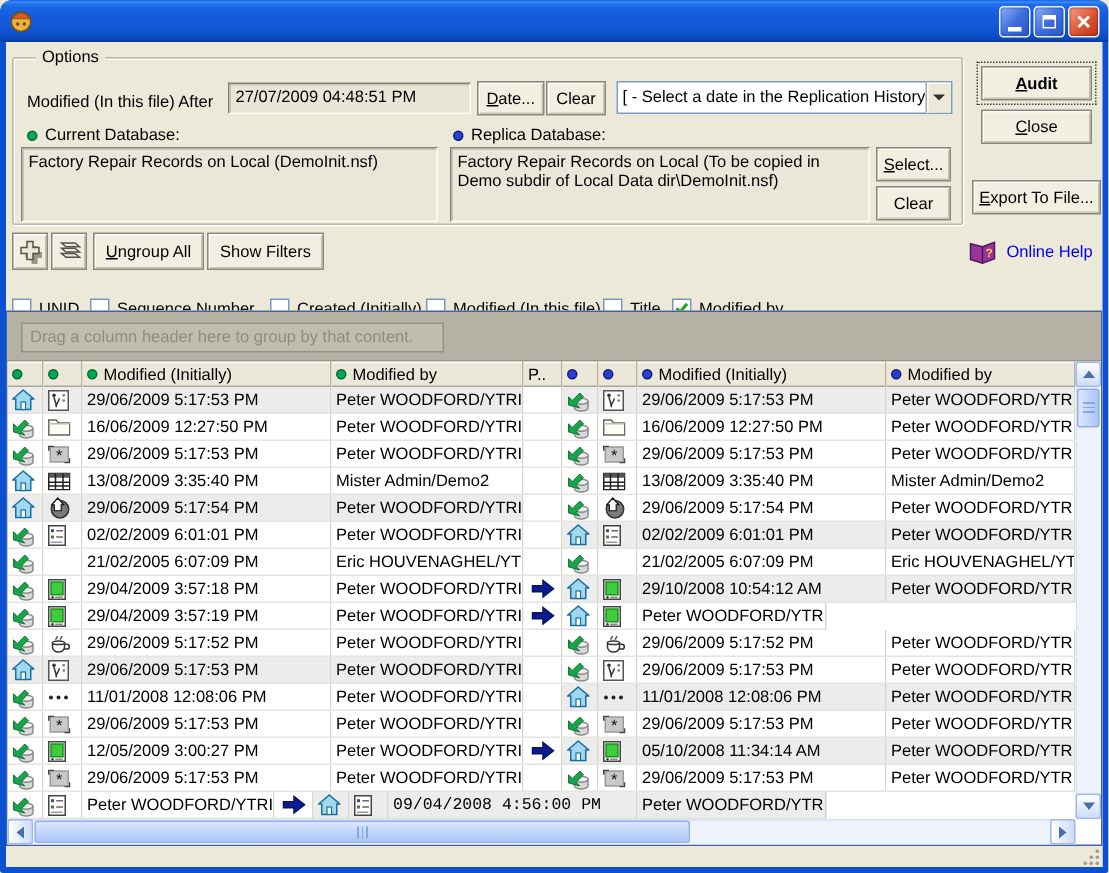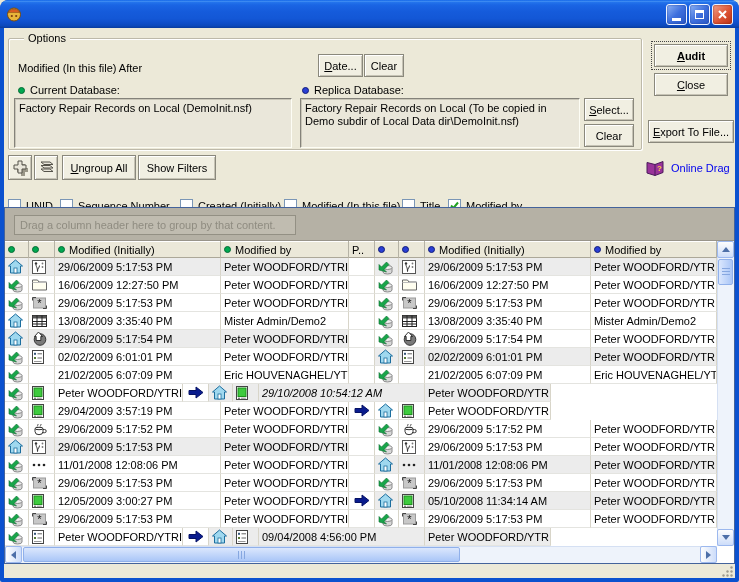--- a/index.html
+++ b/index.html
@@ -96,22 +96,29 @@
         </span>
     </span>
   </div>
 
   <div class="body">
 
     <div class="groupbox"></div>
     <span class="gblabel lbl">Options</span>
 
     <span class="lbl" style="left:14px; top:34px;">Modified (In this file) After</span>
+    <div class="field" style="left:148px; top:27px; width:162px; height:21px;">27/07/2009 04:48:51 PM</div>
     <div class="cbtn" style="left:314px; top:26px; width:45px; height:23px;"><u>D</u>ate...</div>
     <div class="cbtn" style="left:360px; top:26px; width:40px; height:23px;">Clear</div>
+    <div class="combo" style="left:407px; top:26px; width:224px; height:22px;">
+      <span class="ctext">[ - Select a date in the Replication History</span>
+      <span class="carrow">
+          <span class="tri-dn"></span>
+        </span>
+    </div>
 
     <span class="dblabel" style="left:14px; top:56px;">
       <span class="dot green"></span>
       <span>Current Database:</span>
     </span>
     <span class="dblabel" style="left:298px; top:56px;">
       <span class="dot blue"></span>
       <span>Replica Database:</span>
     </span>
     <div class="field dbbox" style="left:10px; top:70px; width:278px; height:50px;">Factory Repair Records on Local (DemoInit.nsf)</div>
@@ -121,21 +128,21 @@
 
     <div class="cbtn default" style="left:650px; top:16px; width:74px; height:23px;"><u>A</u>udit</div>
     <div class="cbtn" style="left:650px; top:45px; width:74px; height:23px;"><u>C</u>lose</div>
     <div class="cbtn" style="left:644px; top:92px; width:86px; height:23px;"><u>E</u>xport To File...</div>
     <span class="helplink" style="left:640px; top:130px;">
       <svg width="22" height="20" viewBox="0 0 22 20">
           <path d="M3 15 L11 17.5 L19 14.5 L19 3.5 L11 6.5 L3 4.5 Z" fill="#993399" stroke="#4a1a5a"></path>
           <path d="M11 6.5 V17.5" stroke="#4a1a5a"></path>
           <text x="13" y="13" font-size="8" font-weight="bold" fill="#ffd24a">?</text>
         </svg>
-      <span>Online Drag</span>
+      <span>Online Help</span>
     </span>
 
     <div class="cbtn" style="left:4px; top:127px; width:24px; height:25px;">
       <svg width="16" height="16" viewBox="0 0 16 16">
           <path d="M8 3 h4 v4 h4 v4 h-4 v4 h-4 v-4 H4 V7 h4 Z" transform="translate(1,1)" fill="#999687"></path>
           <path d="M6 1 h4 v4 h4 v4 h-4 v4 H6 V9 H2 V5 h4 Z" fill="#e9e6da" stroke="#55534a"></path>
         </svg>
     </div>
     <div class="cbtn" style="left:30px; top:127px; width:24px; height:25px;">
       <svg width="17" height="13" viewBox="0 0 17 13">
@@ -518,20 +525,21 @@
             <div class="cell" style="width: 26px;">
               <span class="icn">
                 <svg width="12" height="14" viewBox="0 0 12 14">
                   <rect x="0.5" y="0.5" width="11" height="13" fill="#fff" stroke="#444"></rect>
                   <rect x="2" y="2" width="8" height="8.5" fill="#3ecb3e" stroke="#1e8f1e"></rect>
                   <circle cx="3" cy="12.2" r="0.8" fill="#333"></circle>
                   <path d="M4.8 12.2 h5" stroke="#888"></path>
                 </svg>
               </span>
             </div>
+            <div class="cell" style="width: 166px;">29/04/2009 3:57:18 PM</div>
             <div class="cell" style="width: 128px;">Peter WOODFORD/YTRIA</div>
             <div class="cell pcell" style="width: 26px;">
               <span class="icn">
                 <svg width="16" height="13" viewBox="0 0 16 13">
                   <polygon points="1,4.5 8,4.5 8,1 15,6.5 8,12 8,8.5 1,8.5" fill="#0a1c8e" stroke="#061264"></polygon>
                 </svg>
               </span>
             </div>
             <div class="cell shade" style="width: 24px;">
               <span class="icn">
@@ -544,21 +552,21 @@
             <div class="cell shade" style="width: 26px;">
               <span class="icn">
                 <svg width="12" height="14" viewBox="0 0 12 14">
                   <rect x="0.5" y="0.5" width="11" height="13" fill="#fff" stroke="#444"></rect>
                   <rect x="2" y="2" width="8" height="8.5" fill="#3ecb3e" stroke="#1e8f1e"></rect>
                   <circle cx="3" cy="12.2" r="0.8" fill="#333"></circle>
                   <path d="M4.8 12.2 h5" stroke="#888"></path>
                 </svg>
               </span>
             </div>
-            <div class="cell shade" style="width: 166px; font-style: italic;">29/10/2008 10:54:12 AM</div>
+            <div class="cell shade" style="width: 166px;">29/10/2008 10:54:12 AM</div>
             <div class="cell shade" style="width: 126px;">Peter WOODFORD/YTRIA</div>
           </div>
           <div class="grow">
             <div class="cell" style="width: 24px;">
               <span class="icn">
                 <svg width="16" height="16" viewBox="0 0 16 16">
                   <path d="M5 8.5 v4.5 a4.5 2 0 0 0 9 0 V8.5" fill="#d8d8d8" stroke="#8a8a8a"></path>
                   <ellipse cx="9.5" cy="8.5" rx="4.5" ry="2" fill="#efefef" stroke="#8a8a8a"></ellipse>
                   <polygon points="1,11 1,5.5 3.5,8 8.5,3 11,5.5 6,10.5 8.5,13" fill="#18a54a" stroke="#0b6b2d" stroke-width="0.6"></polygon>
                 </svg>
@@ -915,21 +923,21 @@
                 <svg width="12" height="14" viewBox="0 0 12 14">
                   <rect x="0.5" y="0.5" width="11" height="13" fill="#fff" stroke="#444"></rect>
                   <rect x="2" y="2.8" width="2" height="2" fill="#335577"></rect>
                   <path d="M5.5 3.8 h4.5" stroke="#666"></path>
                   <rect x="2" y="7" width="2" height="2" fill="#557733"></rect>
                   <path d="M5.5 8 h4.5" stroke="#666"></path>
                   <path d="M2 11.5 h7.5" stroke="#999"></path>
                 </svg>
               </span>
             </div>
-            <div class="cell shade" style="width: 166px;">09/04/2008 4:56:00 PM</div>
+            <div class="cell shade" style="width: 166px; font-family: Liberation Mono, monospace;">09/04/2008 4:56:00 PM</div>
             <div class="cell shade" style="width: 126px;">Peter WOODFORD/YTRIA</div>
           </div>
         </div>
 
       <div class="vscroll">
         <div class="sbtn" style="left:0; top:0;">
             <span class="tri-up2"></span>
           </div>
         <div class="thumb" style="left:1px; top:18px; width:15px; height:26px;">
             <span class="grip-v"></span>

